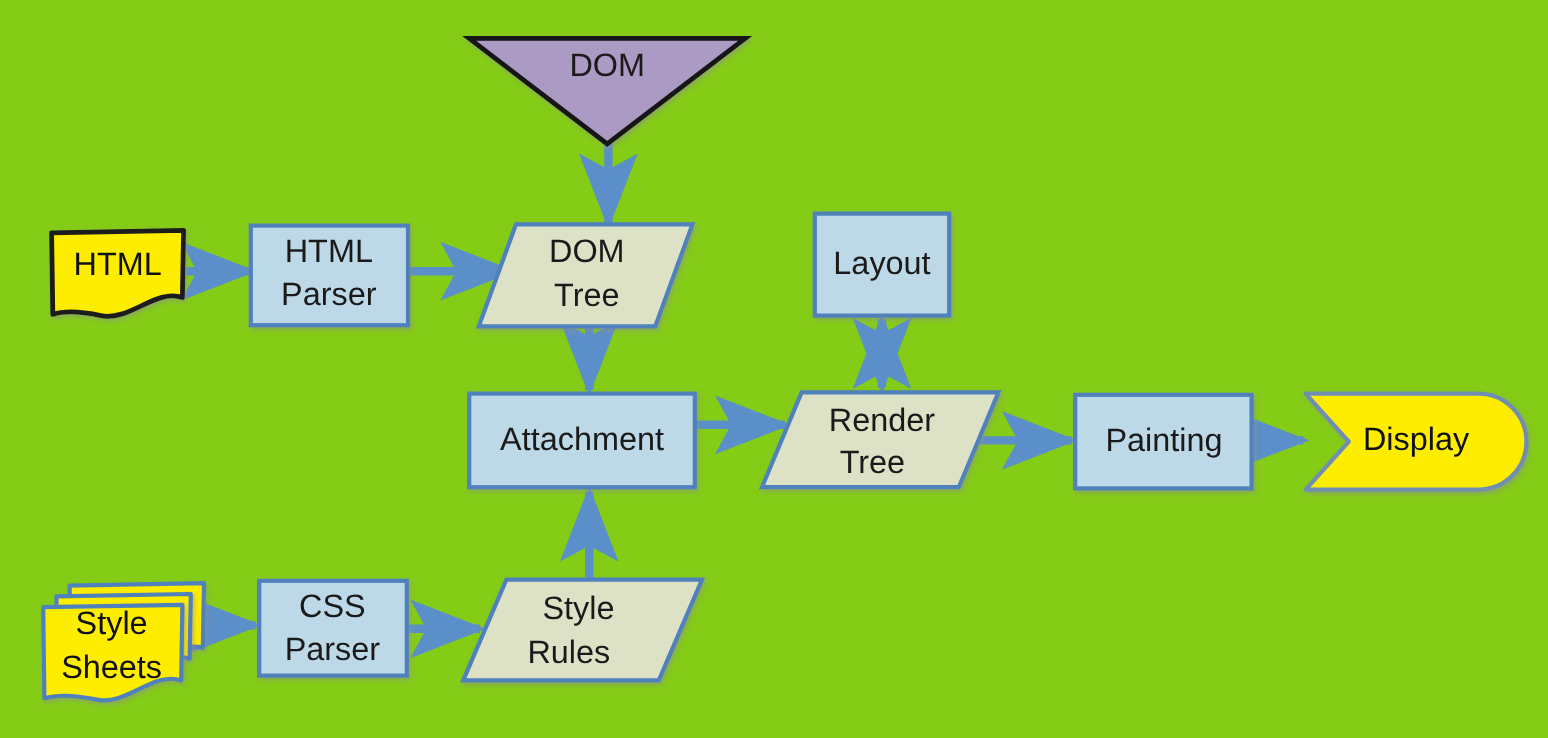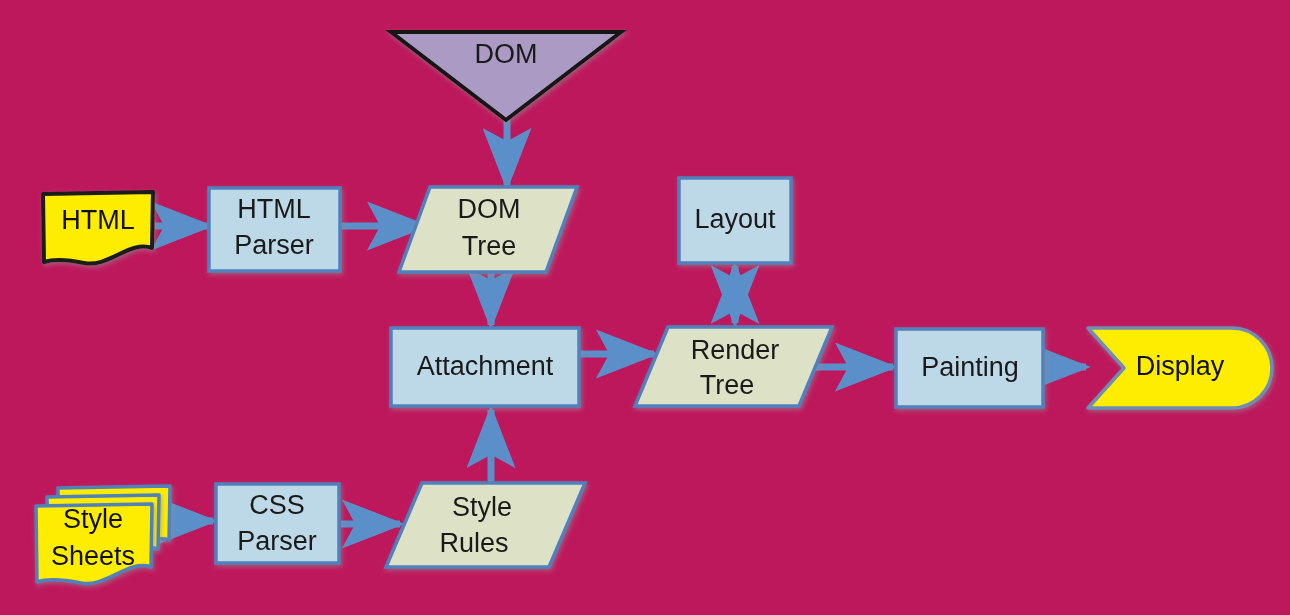--- a/index.html
+++ b/index.html
@@ -7,21 +7,21 @@
     padding: 0;
     background: #ffffff;
   }
   body {
     font-family: "Liberation Sans", sans-serif;
   }
   #canvas {
     position: relative;
     width: 1290px;
     height: 615px;
-    background: #be185d;
+    background: #84cc16;
     overflow: hidden;
   }
   #diagram-svg {
     position: absolute;
     left: 0;
     top: 0;
     width: 1290px;
     height: 615px;
   }
   .node-label {

